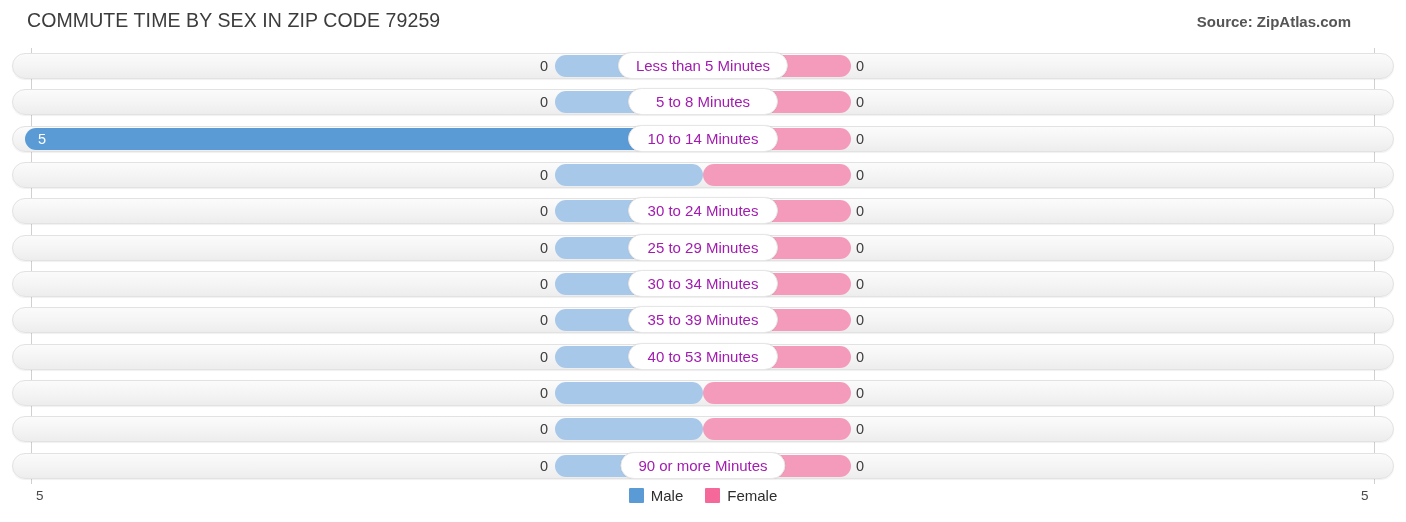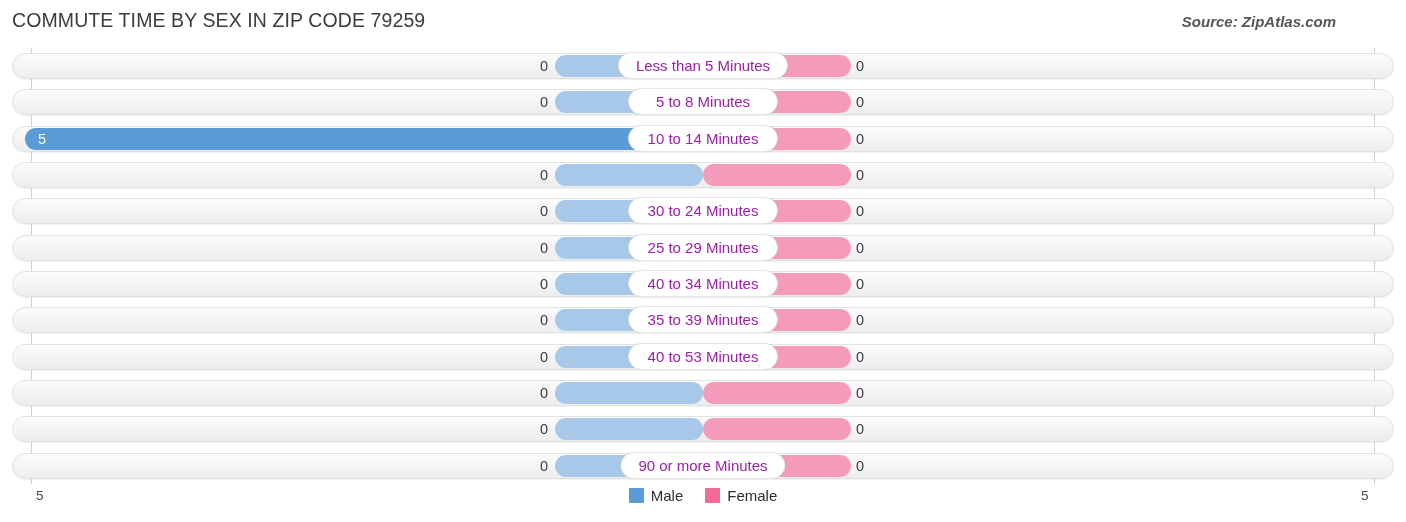--- a/index.html
+++ b/index.html
@@ -13,38 +13,37 @@
   .chart-root {
     position: relative;
     width: 1406px;
     height: 522px;
     background: #ffffff;
   }
 
   
   .header {
     position: absolute;
-    top: 0; left: 0;
+    top: 0; left: 15px;
     width: 1348px;
     height: 42px;
   }
   .chart-title {
     position: absolute;
     left: 12px; top: 9px;
     font-size: 19.5px;
     font-weight: 400;
     color: #3c3c3c;
     letter-spacing: .1px;
     white-space: nowrap;
   }
   .chart-source {
     position: absolute;
     right: 12px; top: 13px;
     font-size: 15px;
-    font-style: italic;
     font-weight: 600;
     color: #555555;
     white-space: nowrap;
   }
 
   
   .plot {
     position: absolute;
     left: 0; top: 48px;
     width: 1406px;
@@ -259,21 +258,21 @@
           <div class="val val-male">0</div>
           <div class="val val-female">0</div>
           <div class="cat">25 to 29 Minutes</div>
         </div>
         <div class="row">
           <div class="track"></div>
           <div class="bar bar-male"></div>
           <div class="bar bar-female"></div>
           <div class="val val-male">0</div>
           <div class="val val-female">0</div>
-          <div class="cat">40 to 34 Minutes</div>
+          <div class="cat">30 to 34 Minutes</div>
         </div>
         <div class="row">
           <div class="track"></div>
           <div class="bar bar-male"></div>
           <div class="bar bar-female"></div>
           <div class="val val-male">0</div>
           <div class="val val-female">0</div>
           <div class="cat">35 to 39 Minutes</div>
         </div>
         <div class="row">

